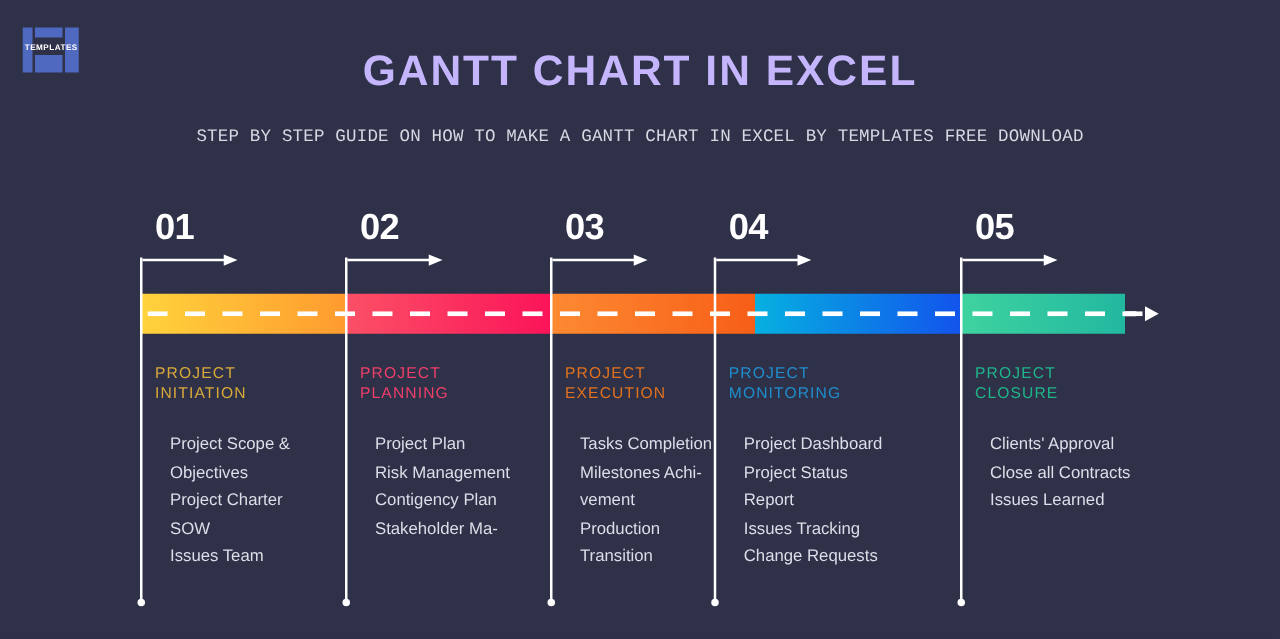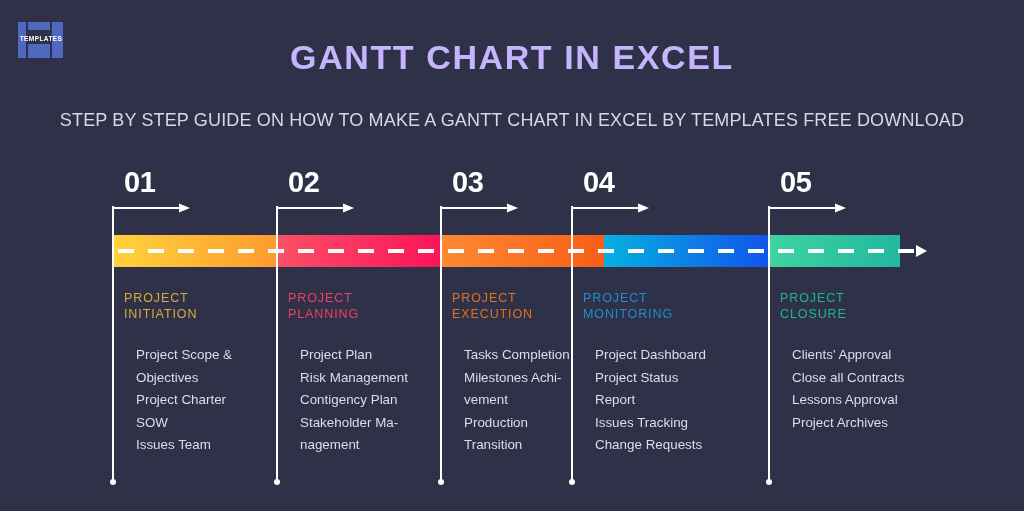--- a/index.html
+++ b/index.html
@@ -48,28 +48,28 @@
   #main-title {
     margin: 0;
     padding-top: 38px;
     font-size: 34px;
     font-weight: bold;
     letter-spacing: 1.6px;
     color: #c4b5fd;
     font-family: "Liberation Sans", sans-serif;
   }
   #subtitle {
-    margin: 18px;
+    margin: 8px;
     padding-top: 15px;
-    font-size: 18px;
+    font-size: 14px;
     line-height: 21px;
     letter-spacing: 0.15px;
     color: #d6d8e2;
     font-weight: normal;
-    font-family: Liberation Sans, sans-serif;
+    font-family: Liberation Mono, monospace;
   }
 
   
   #timeline {
     position: absolute;
     left: 0;
     top: 0;
     width: 944px;
     height: 511px;
   }
@@ -245,21 +245,20 @@
           <path d="M66 1.5 L77 6 L66 10.5 Z" fill="#ffffff"></path>
         </svg>
         <div class="step-num">02</div>
         <div class="cat" style="color: rgb(239, 63, 106);">PROJECT
 PLANNING</div>
         <ul class="items">
           <li>Project Plan</li>
           <li>Risk Management</li>
           <li>Contigency Plan</li>
           <li>Stakeholder Ma-</li>
-          <li>nagement</li>
         </ul>
       </div>
       <div class="step" style="left: 440px;">
         <div class="spine"></div>
         <div class="spine-dot"></div>
         <svg class="arrow" viewBox="0 0 78 12">
           <line x1="1" y1="6" x2="68" y2="6" stroke="#ffffff" stroke-width="2"></line>
           <path d="M66 1.5 L77 6 L66 10.5 Z" fill="#ffffff"></path>
         </svg>
         <div class="step-num">03</div>
@@ -297,18 +296,17 @@
         <svg class="arrow" viewBox="0 0 78 12">
           <line x1="1" y1="6" x2="68" y2="6" stroke="#ffffff" stroke-width="2"></line>
           <path d="M66 1.5 L77 6 L66 10.5 Z" fill="#ffffff"></path>
         </svg>
         <div class="step-num">05</div>
         <div class="cat" style="color: rgb(31, 181, 138);">PROJECT
 CLOSURE</div>
         <ul class="items">
           <li>Clients' Approval</li>
           <li>Close all Contracts</li>
-          <li>Lessons Approval</li>
-          <li>Project Archives</li>
+          <li>Issues Learned</li>
         </ul>
       </div>
     </div>
 </div>
 
 </body></html>

